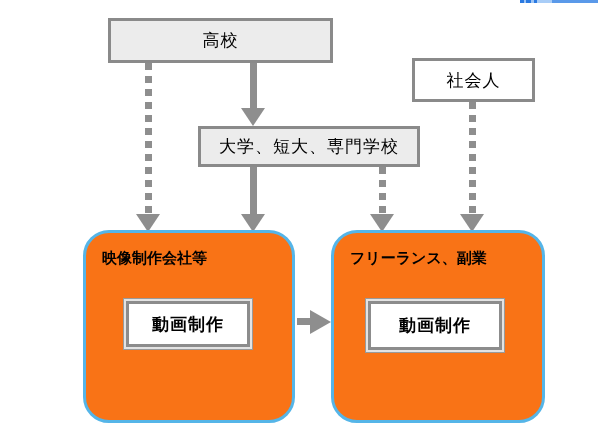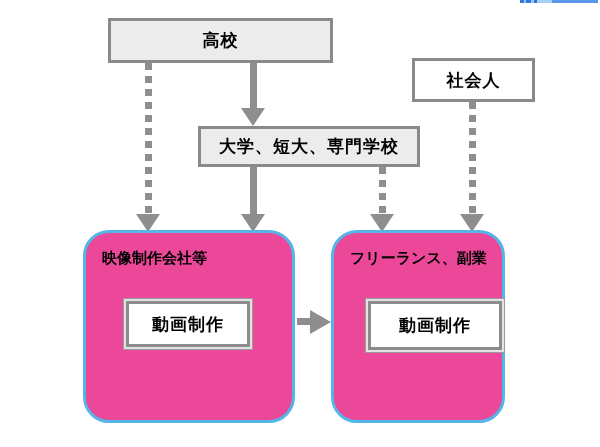--- a/index.html
+++ b/index.html
@@ -29,40 +29,40 @@
   }
 
   
   .rect-node {
     position: absolute;
     border: 3px solid #8a8a8a;
     background: #ececec;
     display: flex;
     align-items: center;
     justify-content: center;
-    font-weight: bold;
+    font-weight: normal;
     font-size: 17px;
     color: #000;
     letter-spacing: 1px;
   }
   .node-highschool { left: 108px; top: 18px;  width: 225px; height: 45px; }
   .node-college    { left: 198px; top: 126px; width: 222px; height: 41px; }
   .node-adult      { left: 412px; top: 58px;  width: 123px; height: 44px; background: #ffffff; }
 
   
   .blue-box {
     position: absolute;
     top: 230px;
     height: 193px;
-    background: #ec4899;
+    background: #f97316;
     border: 3px solid #55b5e8;
     border-radius: 26px;
   }
   .blue-left  { left: 83px;  width: 212px; }
-  .blue-right { left: 331px; width: 174px; }
+  .blue-right { left: 331px; width: 214px; }
 
   .blue-box .box-label {
     position: absolute;
     top: 16px;
     left: 16px;
     font-weight: bold;
     font-size: 15px;
     color: #000;
   }
 

